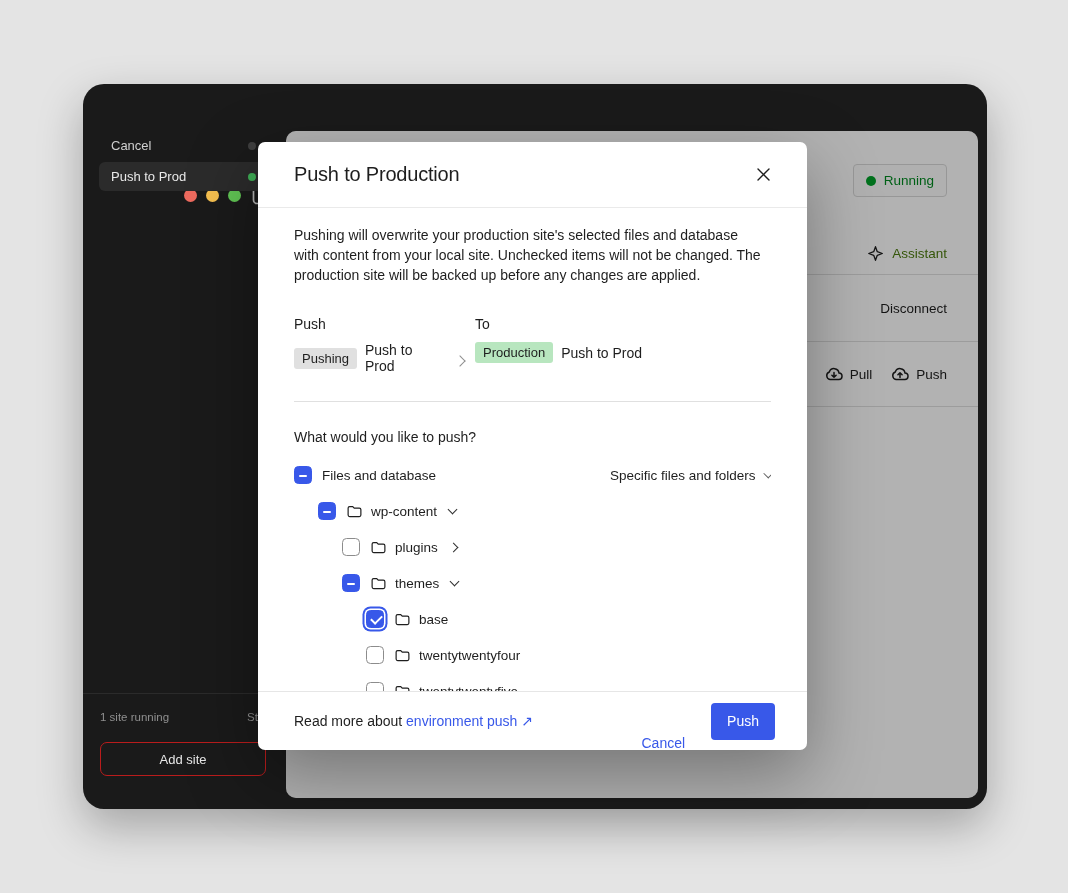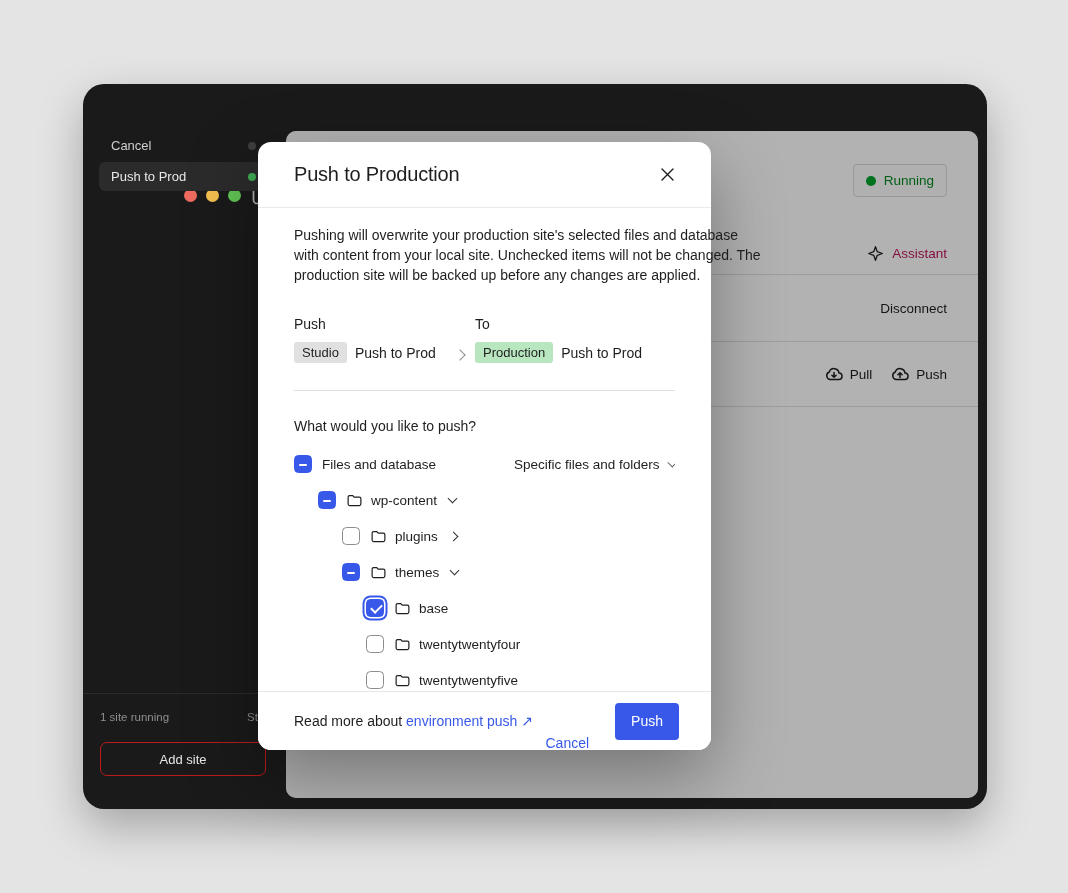--- a/index.html
+++ b/index.html
@@ -36,31 +36,31 @@
 
   
   .content-panel { position:absolute; left:203px; top:47px; width:692px; height:667px;
     background:#ffffff; border-radius:10px; overflow:hidden; }
   .panel-header { position:relative; height:144px; border-bottom:1px solid #e0e0e0; }
   .running-badge { position:absolute; right:31px; top:33px; height:33px; padding:0 12px;
     border:1px solid #d8d8d8; border-radius:4px; background:#fdfdfd;
     display:flex; align-items:center; gap:8px; font-size:13.5px; font-weight:500; color:#008a20; cursor:pointer; }
   .run-dot { width:10px; height:10px; border-radius:50%; background:#00a32a; }
   .assistant { position:absolute; right:31px; bottom:12px; display:flex; align-items:center; gap:8px;
-    font-size:13.5px; color:#be185d; cursor:pointer; }
+    font-size:13.5px; color:#4d7c0f; cursor:pointer; }
   .panel-row { position:relative; border-bottom:1px solid #e0e0e0; display:flex; align-items:center;
     justify-content:flex-end; padding-right:31px; }
   .panel-row.disconnect { height:67px; font-size:13.5px; color:#1e1e1e; }
   .panel-row.sync { height:65px; gap:18px; }
   .sync-btn { display:flex; align-items:center; gap:6px; font-size:13.5px; color:#1e1e1e; cursor:pointer; }
   .dim-overlay { position:absolute; inset:0; background:rgba(0,0,0,.30); z-index:5; }
 
   
-  .modal { position:absolute; left:258px; top:142px; width:453px; height:608px; background:#fff;
-    border-radius:13px; box-shadow:0 25px 70px rgba(0,0,0,.35); z-index:10; }
+  .modal { position:absolute; left:258px; top:142px; width:549px; height:608px; background:#fff;
+    border-radius:7px; box-shadow:0 25px 70px rgba(0,0,0,.35); z-index:10; }
   .modal-header { height:66px; padding:0 32px 0 36px; display:flex; align-items:center;
     justify-content:space-between; border-bottom:1px solid #eaeaea; }
   .modal-title { font-size:20px; font-weight:500; color:#1e1e1e; letter-spacing:-.2px; }
   .close-btn { width:24px; height:24px; display:flex; align-items:center; justify-content:center; cursor:pointer; }
   .modal-body { padding:0 36px; }
   .desc { margin-top:17px; width:470px; font-size:14px; line-height:20px; color:#1e1e1e; }
 
   .route { margin-top:31px; display:flex; }
   .route-col.from { width:151px; }
   .route-label { font-size:14px; font-weight:500; color:#1e1e1e; margin-bottom:10px; }
@@ -198,21 +198,21 @@
     </span>
   </div>
 
   <div class="modal-body">
     <p class="desc">Pushing will overwrite your production site's selected files and database with content from your local site. Unchecked items will not be changed. The production site will be backed up before any changes are applied.</p>
 
     <div class="route">
       <div class="route-col from">
         <div class="route-label">Push</div>
         <div class="route-line">
-          <span class="env-badge">Studio</span>
+          <span class="env-badge">Pushing</span>
           <span>Push to Prod</span>
         </div>
       </div>
       <div class="route-sep">
           <span class="chev right"></span>
         </div>
       <div class="route-col to">
         <div class="route-label">To</div>
         <div class="route-line">
           <span class="env-badge prod">Production</span>

